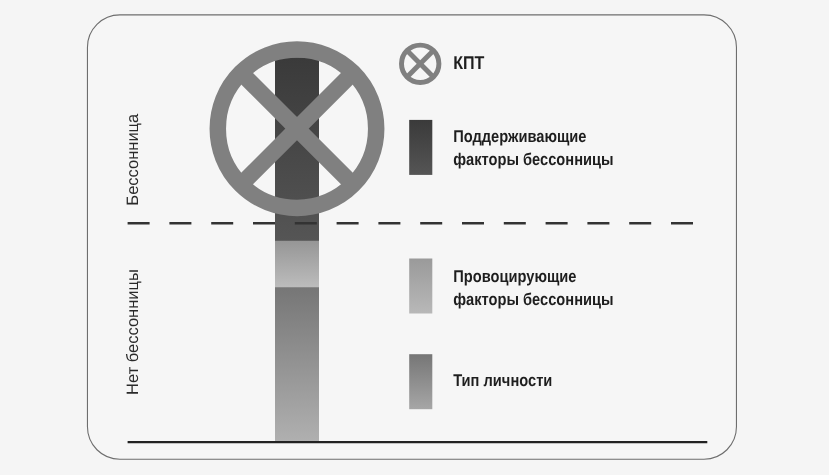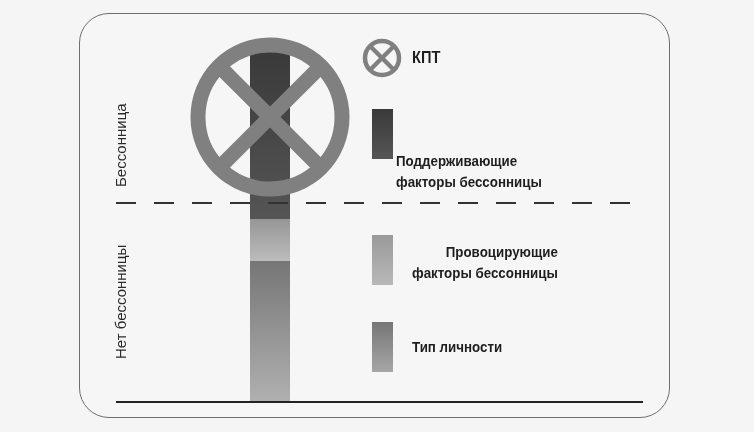--- a/index.html
+++ b/index.html
@@ -62,23 +62,23 @@
   <rect x="372" y="109" width="21" height="50" fill="url(#gPerpet)"></rect>
   <rect x="372" y="235" width="21" height="50" fill="url(#lgPrecip)"></rect>
   <rect x="372" y="322" width="21" height="50" fill="url(#lgPersonality)"></rect>
 </svg>
 
 <div class="vlabel" style="left:112px; top:187px;">Бессонница</div>
 <div class="vlabel" style="left:112px; top:359px;">Нет бессонницы</div>
 
 <div class="legend-text" style="position:absolute; left:412px; top:47px; font-size:17px;">КПТ</div>
 
-<div style="position:absolute; left:396px; top:114px;margin-top:36px;">
+<div style="position:absolute; left:412px; top:114px;">
   <div class="legend-text">Поддерживающие</div>
   <div class="legend-text">факторы бессонницы</div>
 </div>
 
-<div style="position:absolute; left:412px; top:241px;text-align:right;">
+<div style="position:absolute; left:412px; top:241px;">
   <div class="legend-text">Провоцирующие</div>
   <div class="legend-text">факторы бессонницы</div>
 </div>
 
 <div class="legend-text" style="position:absolute; left:412px; top:336px;">Тип личности</div>
 
 </body></html>

